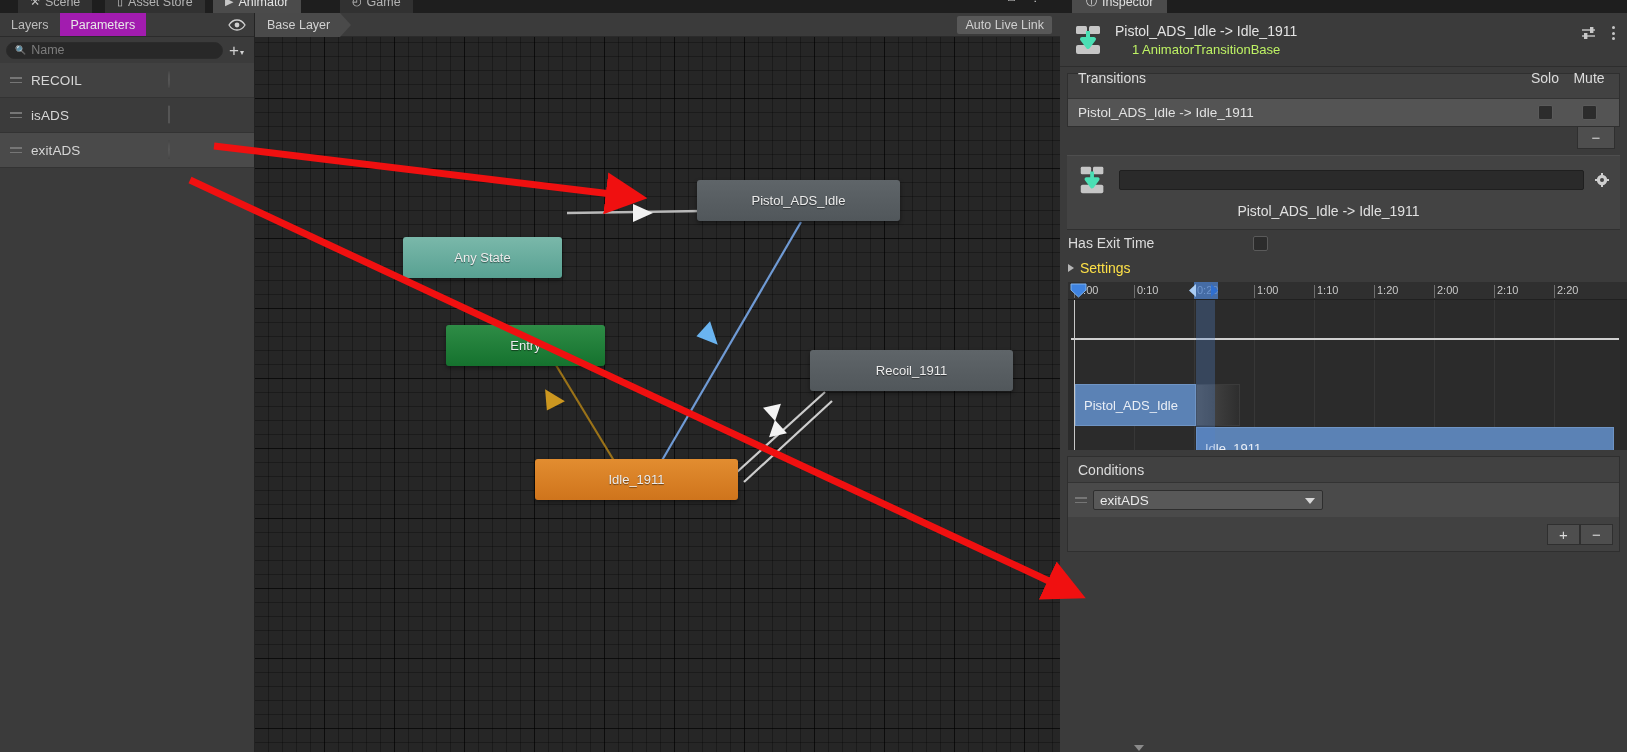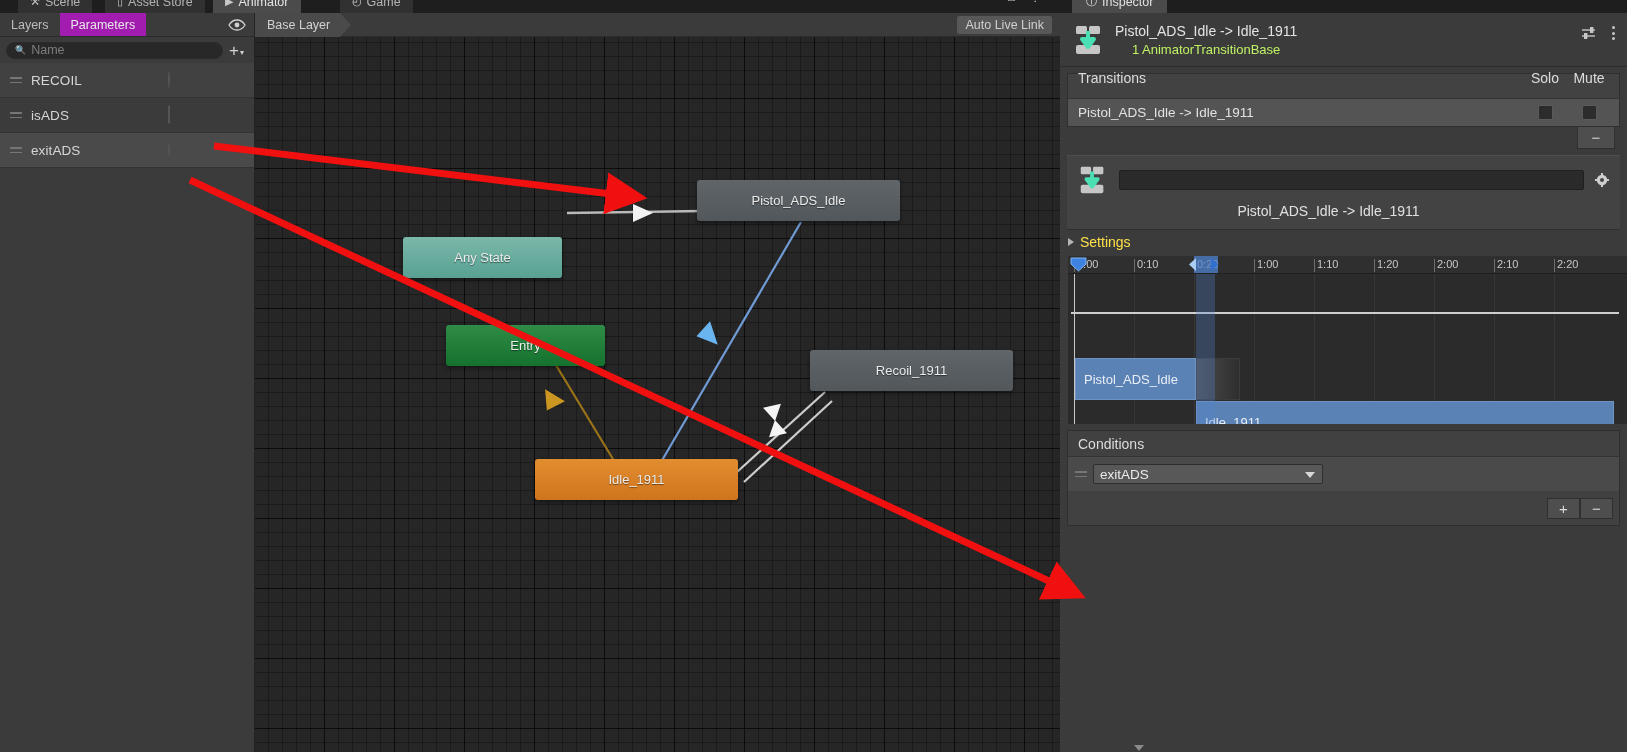--- a/index.html
+++ b/index.html
@@ -518,20 +518,24 @@
                 <rect x="6" y="11" width="2" height="3"></rect>
               <rect x="0" y="6" width="3" height="2"></rect>
                 <rect x="11" y="6" width="3" height="2"></rect>
             </g>
           </svg>
         </div>
       </div>
       <div class="preview-sub">Pistol_ADS_Idle -&gt; Idle_1911</div>
     </div>
 
+    <div class="field-row">
+      <span class="lbl">Has Exit Time</span>
+      <span class="cb"></span>
+    </div>
 
     <div class="foldout">
       <span class="tri"></span>
       <span class="lbl">Settings</span>
     </div>
 
     <div class="timeline">
       <div class="ruler">
         <div class="sel-band" style="left:126px;"></div>
 

